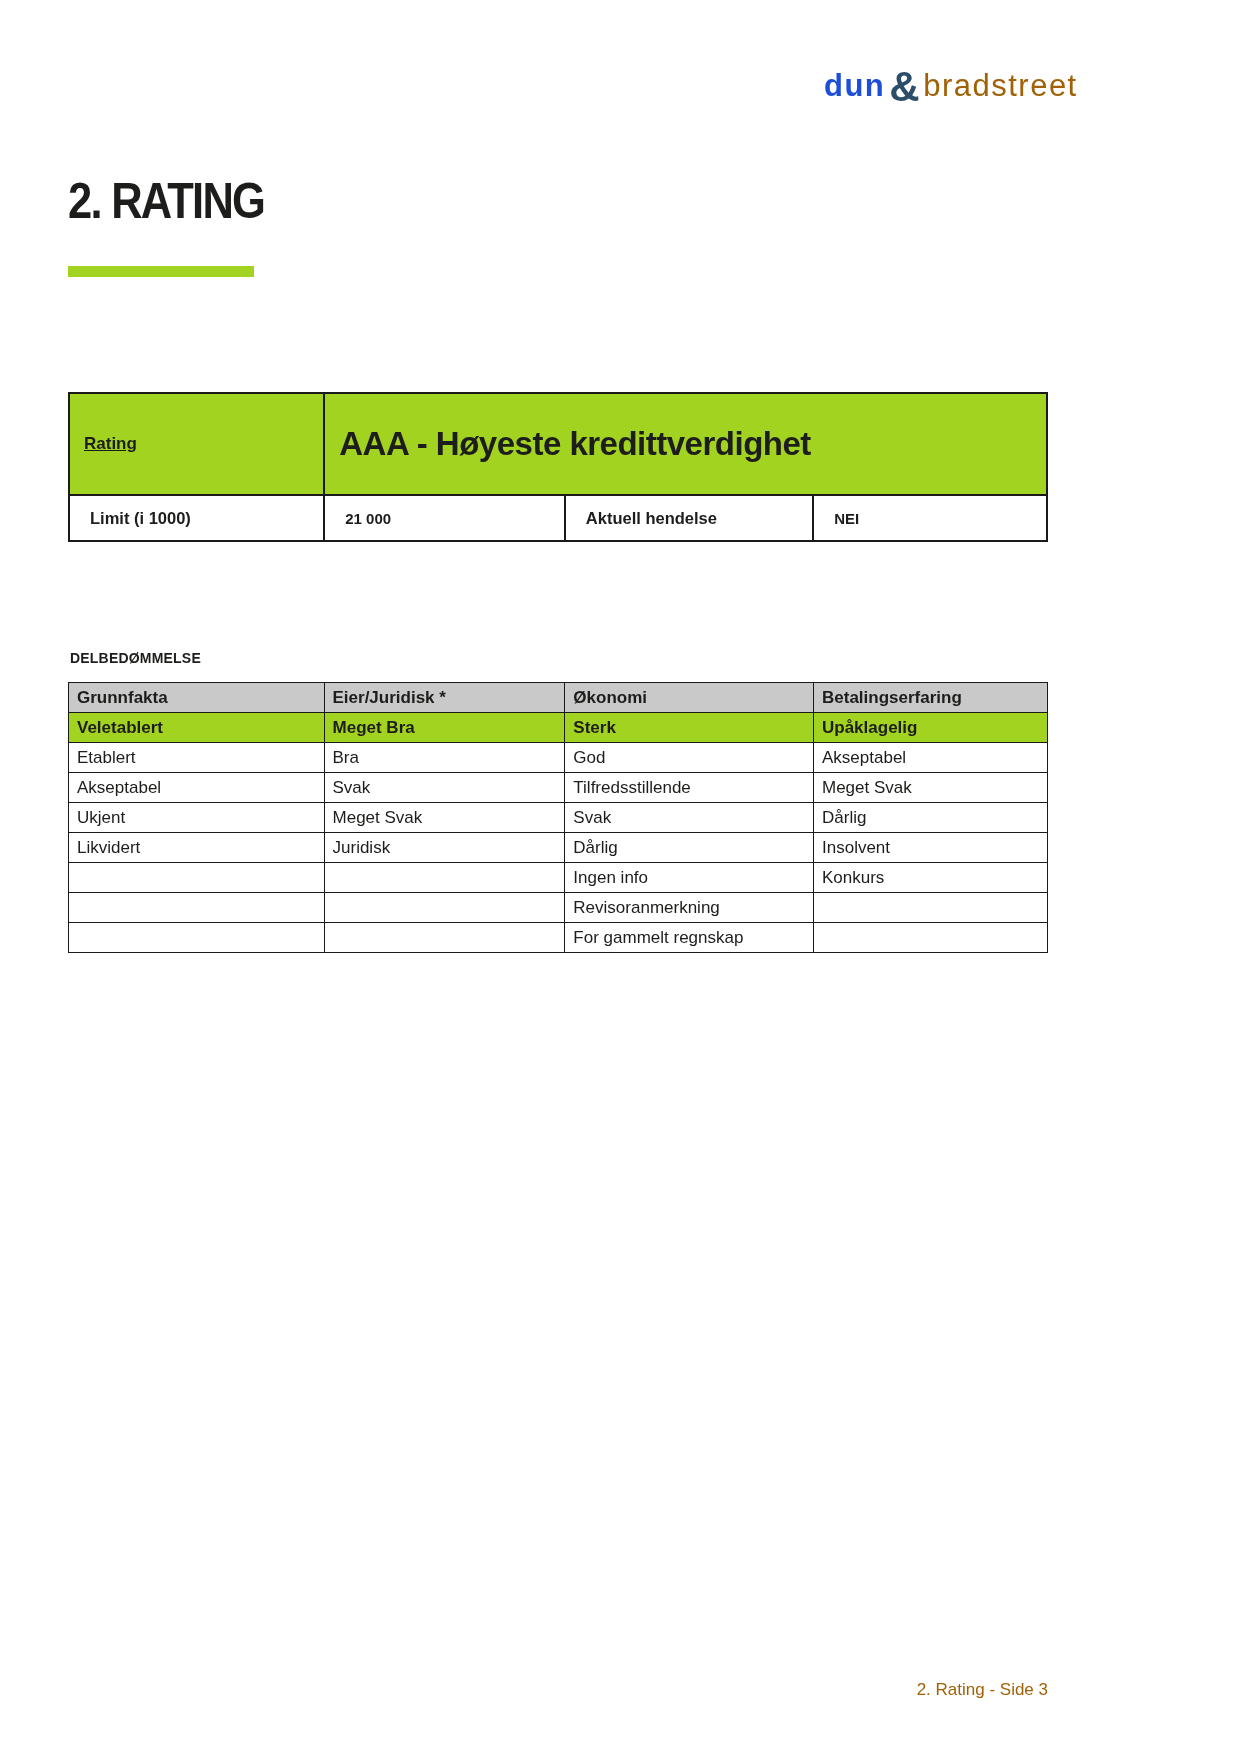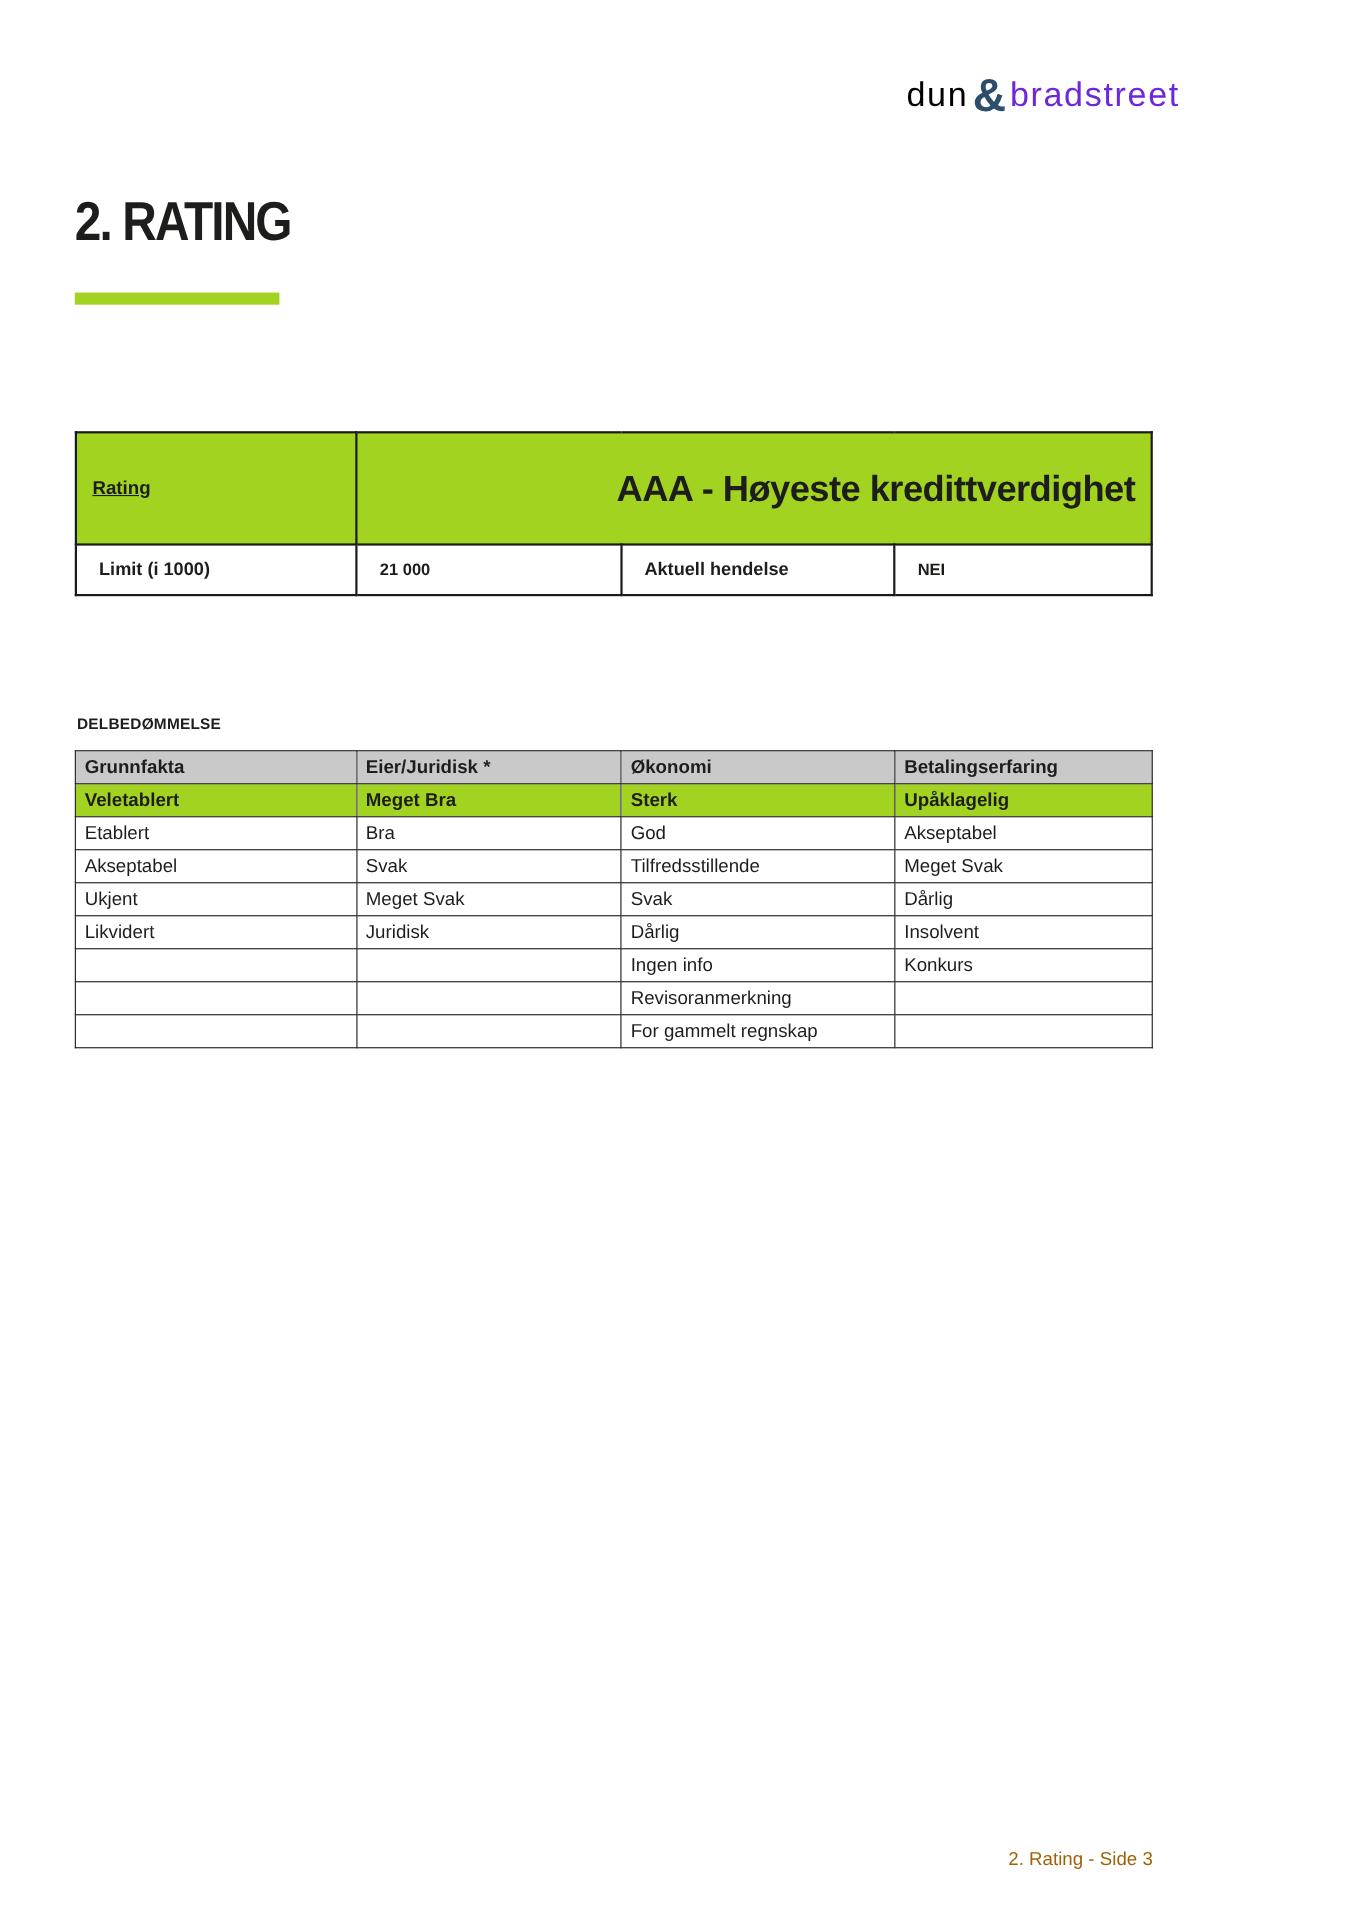--- a/index.html
+++ b/index.html
@@ -17,29 +17,29 @@
   
   .logo {
     position: absolute;
     top: 66px;
     left: 824px;
     white-space: nowrap;
     font-size: 31px;
     letter-spacing: 1.5px;
     line-height: 1;
   }
-  .logo-dun  { color: #000000; font-weight: 400; }
+  .logo-dun  { color: #1d4ed8; font-weight: 700; }
   .logo-amp  {
     color: #2d4e6b;
     font-size: 42px;
     font-weight: 600;
     vertical-align: -5px;
     margin: 0 2px 0 4px;
   }
-  .logo-brad { color: #6d28d9; font-weight: 500; }
+  .logo-brad { color: #a16207; font-weight: 500; }
 
   
   .heading {
     position: absolute;
     left: 68px;
     top: 172px;
     margin: 0;
     font-size: 50px;
     font-weight: 900;
     letter-spacing: -2px;
@@ -78,21 +78,20 @@
   }
   .rating-table .cell-label {
     font-size: 17px;
     font-weight: bold;
     text-decoration: underline;
   }
   .rating-table .cell-rating {
     font-size: 33px;
     font-weight: bold;
     letter-spacing: -0.5px;
-    text-align: right;
   }
   .rating-table tr.white-row td { height: 44px; padding-left: 20px; }
   .rating-table .cell-small-label { font-size: 16.5px; font-weight: bold; }
   .rating-table .cell-value { font-size: 15px; font-weight: bold; }
 
   
   .section-title {
     position: absolute;
     left: 70px;
     top: 650px;

